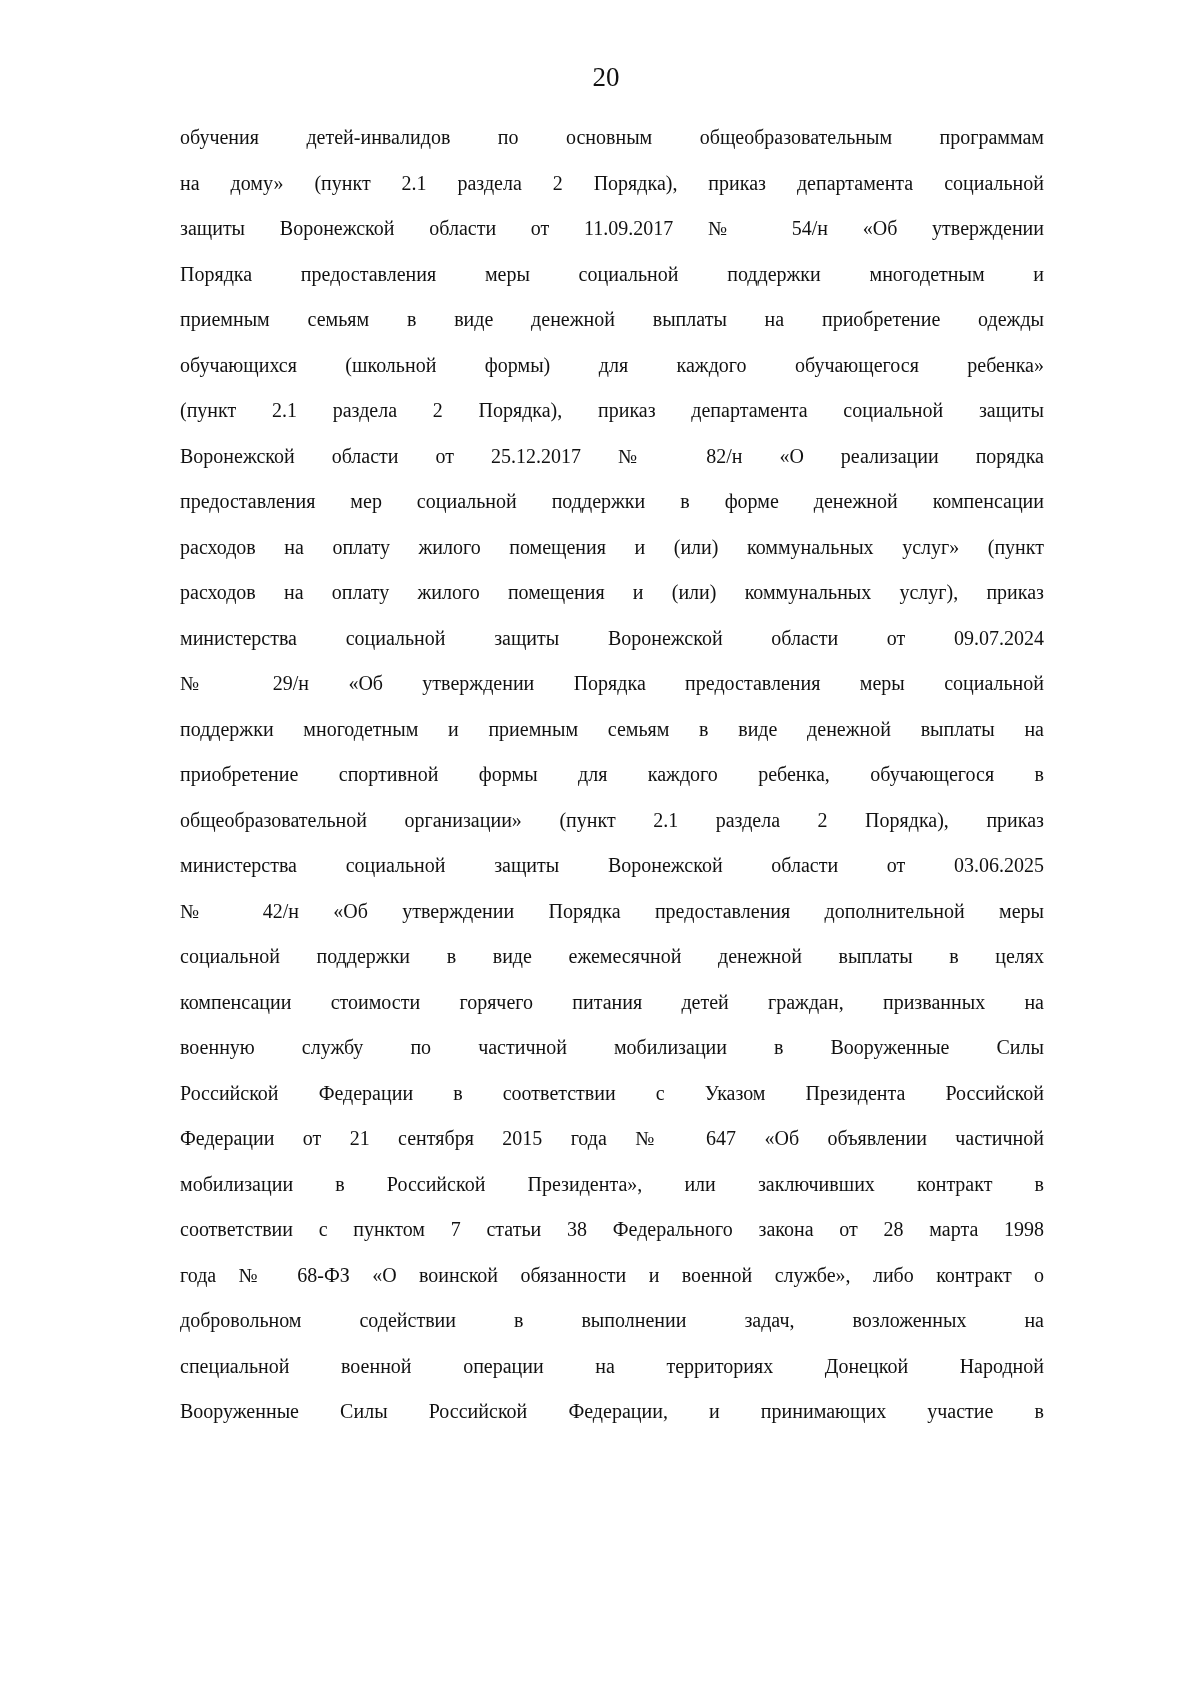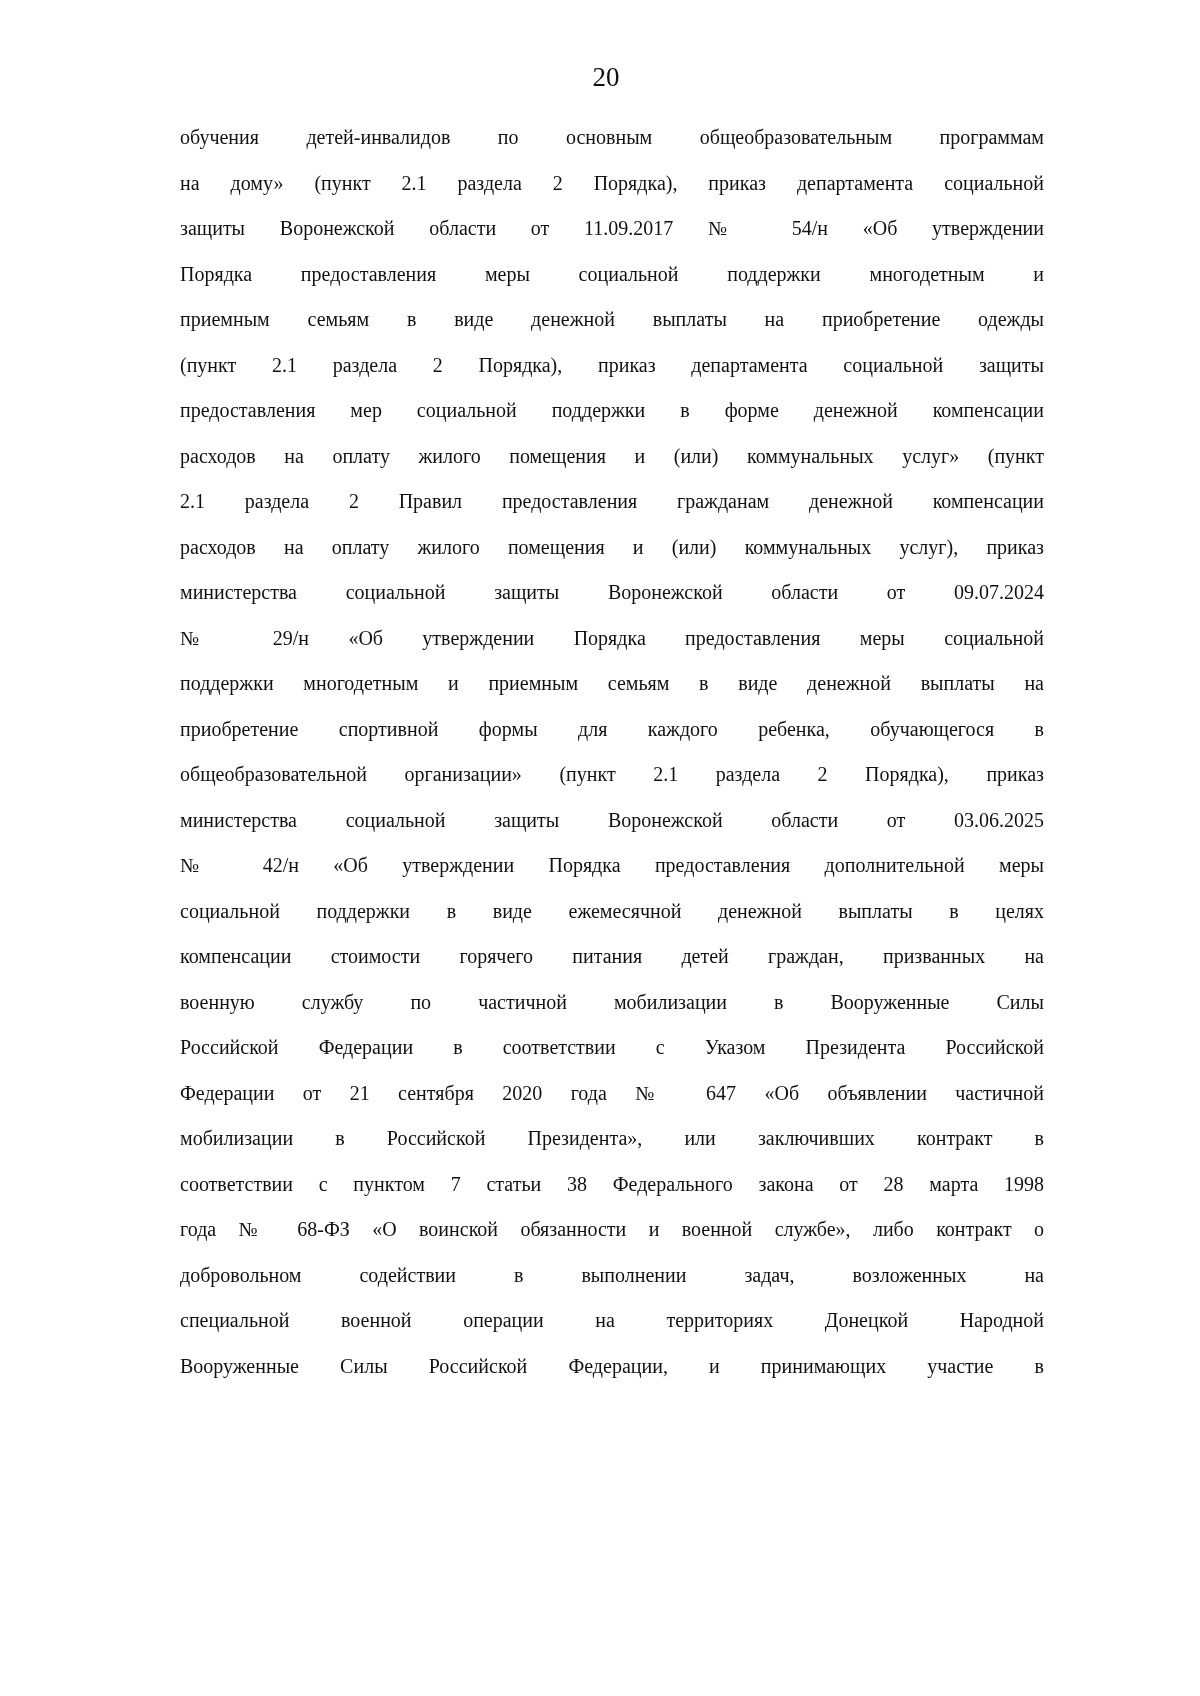--- a/index.html
+++ b/index.html
@@ -56,37 +56,38 @@
 
 <div class="page">
   <div class="page-number">20</div>
 
   <div class="body-text">
     <span class="line">обучения детей-инвалидов по основным общеобразовательным программам</span>
     <span class="line">на дому» (пункт 2.1 раздела 2 Порядка), приказ департамента социальной</span>
     <span class="line">защиты Воронежской области от 11.09.2017 № 54/н «Об утверждении</span>
     <span class="line">Порядка предоставления меры социальной поддержки многодетным и</span>
     <span class="line">приемным семьям в виде денежной выплаты на приобретение одежды</span>
+    <span class="line">обучающихся (школьной формы) для каждого обучающегося ребенка»</span>
     <span class="line">(пункт 2.1 раздела 2 Порядка), приказ департамента социальной защиты</span>
+    <span class="line">Воронежской области от 25.12.2017 № 82/н «О реализации порядка</span>
     <span class="line">предоставления мер социальной поддержки в форме денежной компенсации</span>
     <span class="line">расходов на оплату жилого помещения и (или) коммунальных услуг» (пункт</span>
-    <span class="line">2.1 раздела 2 Правил предоставления гражданам денежной компенсации</span>
     <span class="line">расходов на оплату жилого помещения и (или) коммунальных услуг), приказ</span>
     <span class="line">министерства социальной защиты Воронежской области от 09.07.2024</span>
     <span class="line">№ 29/н «Об утверждении Порядка предоставления меры социальной</span>
     <span class="line">поддержки многодетным и приемным семьям в виде денежной выплаты на</span>
     <span class="line">приобретение спортивной формы для каждого ребенка, обучающегося в</span>
     <span class="line">общеобразовательной организации» (пункт 2.1 раздела 2 Порядка), приказ</span>
     <span class="line">министерства социальной защиты Воронежской области от 03.06.2025</span>
     <span class="line">№ 42/н «Об утверждении Порядка предоставления дополнительной меры</span>
     <span class="line">социальной поддержки в виде ежемесячной денежной выплаты в целях</span>
     <span class="line">компенсации стоимости горячего питания детей граждан, призванных на</span>
     <span class="line">военную службу по частичной мобилизации в Вооруженные Силы</span>
     <span class="line">Российской Федерации в соответствии с Указом Президента Российской</span>
-    <span class="line">Федерации от 21 сентября 2020 года № 647 «Об объявлении частичной</span>
+    <span class="line">Федерации от 21 сентября 2015 года № 647 «Об объявлении частичной</span>
     <span class="line">мобилизации в Российской Президента», или заключивших контракт в</span>
     <span class="line">соответствии с пунктом 7 статьи 38 Федерального закона от 28 марта 1998</span>
     <span class="line">года № 68-ФЗ «О воинской обязанности и военной службе», либо контракт о</span>
     <span class="line">добровольном содействии в выполнении задач, возложенных на</span>
     <span class="line last">специальной военной операции на территориях Донецкой Народной</span>
     <span class="line">Вооруженные Силы Российской Федерации, и принимающих участие в</span>
   </div>
 </div>
 
 </body></html>

